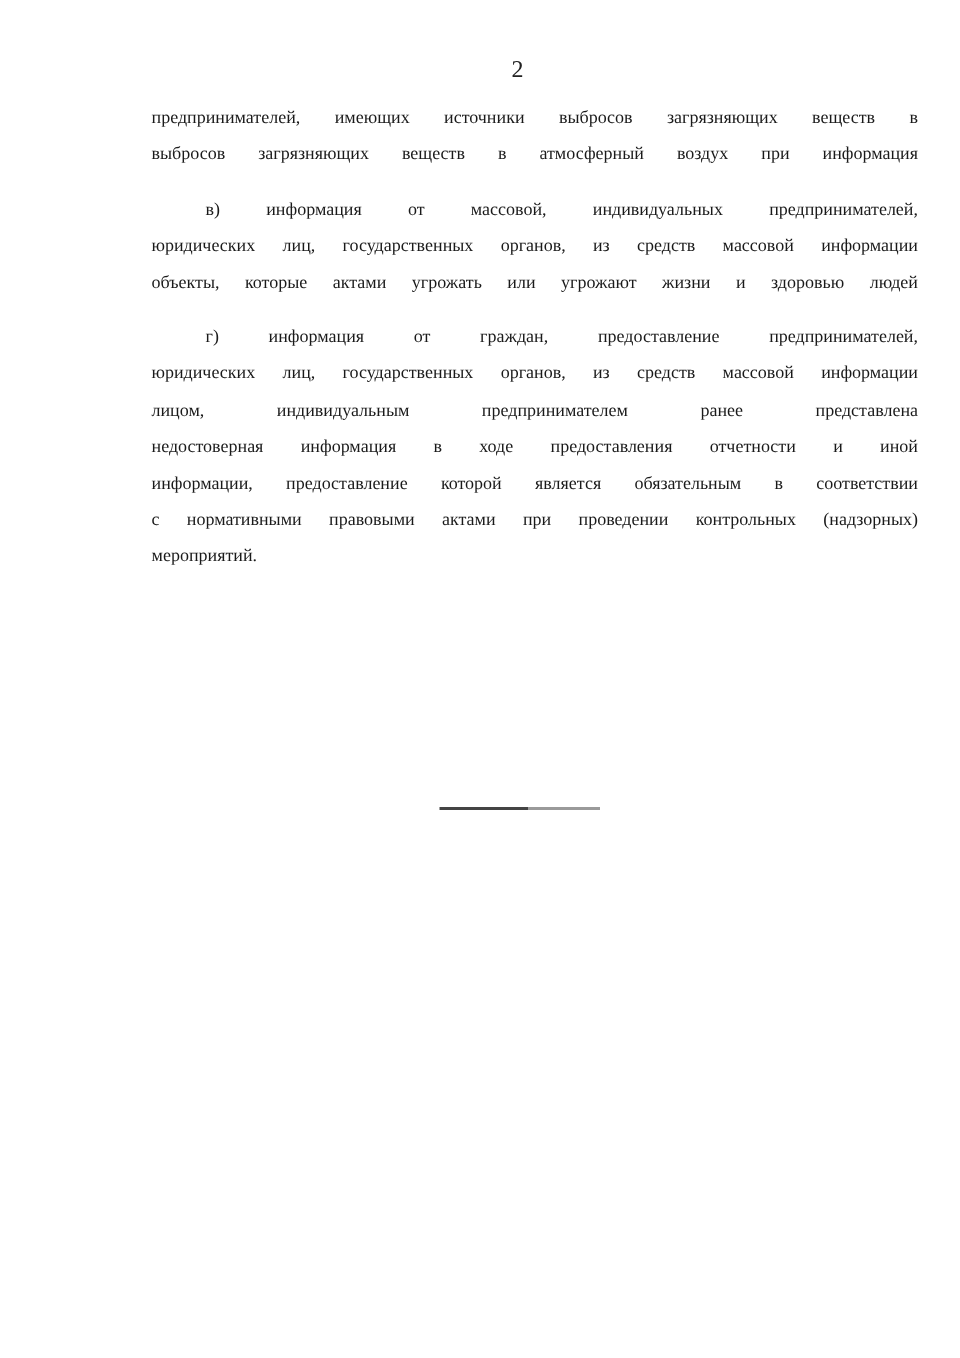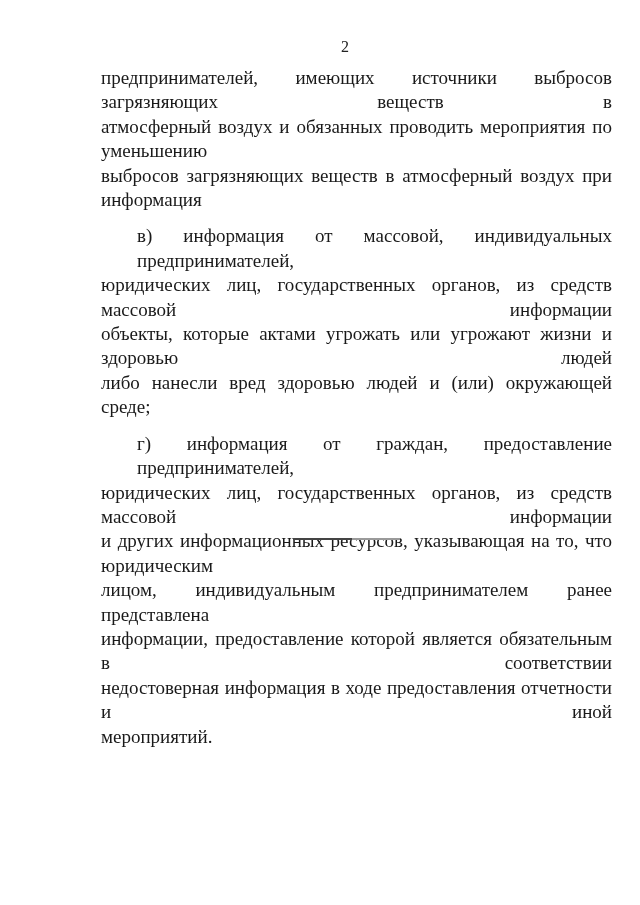--- a/index.html
+++ b/index.html
@@ -1,48 +1,46 @@
 <!DOCTYPE html>
 <html><head>
 <meta charset="utf-8">
 <style>
   html, body { margin: 0; padding: 0; background: #ffffff; }
   body { width: 640px; height: 905px; position: relative; overflow: hidden;
          font-family: "Liberation Serif", "DejaVu Serif", serif; color: #1a1a1a; }
   .page-number { position: absolute; top: 38px; left: 0; width: 690px; text-align: center;
                  font-size: 16px; color: #222; }
   .text-block { position: absolute; top: 66px; left: 101px; width: 511px;
-                font-size: 19px; line-height: 24.4px; }
+                font-size: 12px; line-height: 24.4px; }
   .para { margin: 0 0 12px 0; text-align: justify; text-align-last: left; }
   .para .line { display: block; text-align: justify; text-align-last: justify; }
   .para .line.last { text-align-last: left; }
   .separator { position: absolute; top: 538px; left: 293px; width: 107px; height: 2px;
                background: linear-gradient(to right, #444 0%, #444 55%, #9a9a9a 55%, #9a9a9a 100%); }
 </style>
 </head>
 <body>
 
 <div class="page-number">2</div>
 
 <div class="text-block">
   <p class="para">
     <span class="line">предпринимателей, имеющих источники выбросов загрязняющих веществ в</span>
-    <span class="line">атмосферный воздух и обязанных проводить мероприятия по уменьшению</span>
     <span class="line">выбросов загрязняющих веществ в атмосферный воздух при информация</span>
   </p>
   <p class="para">
     <span class="line" style="padding-left:36px">в) информация от массовой, индивидуальных предпринимателей,</span>
     <span class="line">юридических лиц, государственных органов, из средств массовой информации</span>
     <span class="line">объекты, которые актами угрожать или угрожают жизни и здоровью людей</span>
-    <span class="line last">либо нанесли вред здоровью людей и (или) окружающей среде;</span>
   </p>
   <p class="para">
     <span class="line" style="padding-left:36px">г) информация от граждан, предоставление предпринимателей,</span>
     <span class="line">юридических лиц, государственных органов, из средств массовой информации</span>
-    <span class="line">и других информационных ресурсов, указывающая на то, что юридическим</span>
     <span class="line">лицом, индивидуальным предпринимателем ранее представлена</span>
+    <span class="line">недостоверная информация в ходе предоставления отчетности и иной</span>
     <span class="line">информации, предоставление которой является обязательным в соответствии</span>
-    <span class="line">недостоверная информация в ходе предоставления отчетности и иной</span>
+    <span class="line">с нормативными правовыми актами при проведении контрольных (надзорных)</span>
     <span class="line last">мероприятий.</span>
   </p>
 </div>
 
 <div class="separator"></div>
 
 </body></html>

